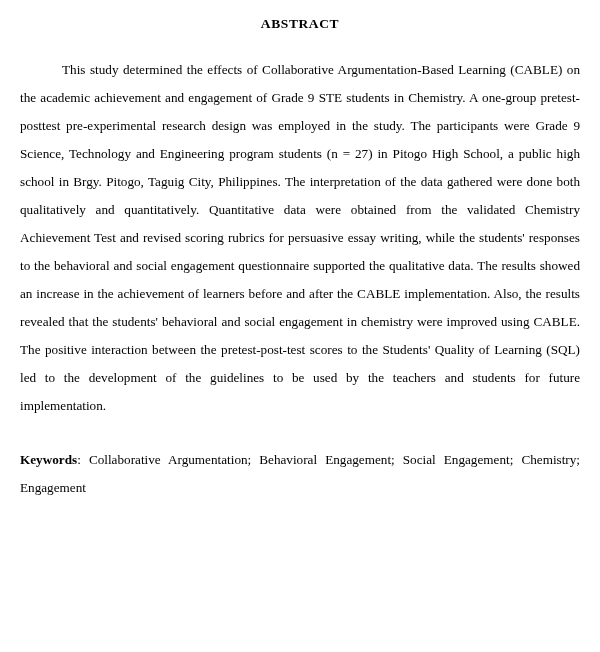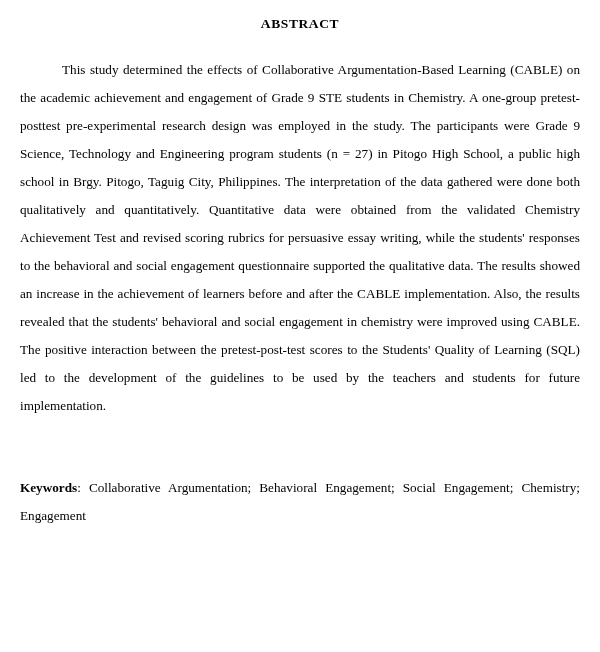--- a/index.html
+++ b/index.html
@@ -32,21 +32,21 @@
   .abstract-body {
     margin-top: 24px;
     font-size: 13.2px;
     line-height: 2.12;
     text-align: justify;
     text-justify: inter-word;
     text-indent: 42px;
     hyphens: none;
   }
   .keywords {
-    margin-top: 54px;
+    margin-top: 26px;
     font-size: 13.2px;
     line-height: 2.12;
     text-align: justify;
     text-justify: inter-word;
   }
   .keywords-label {
     font-weight: bold;
   }
 </style>
 </head>

